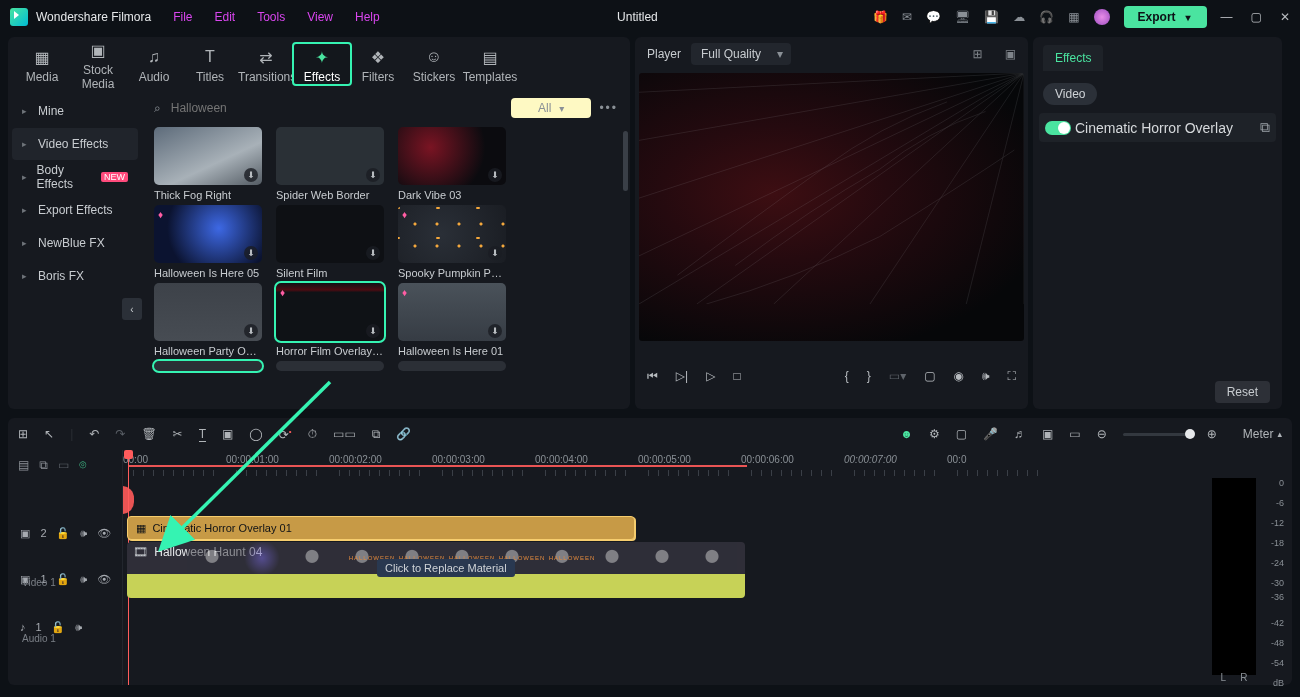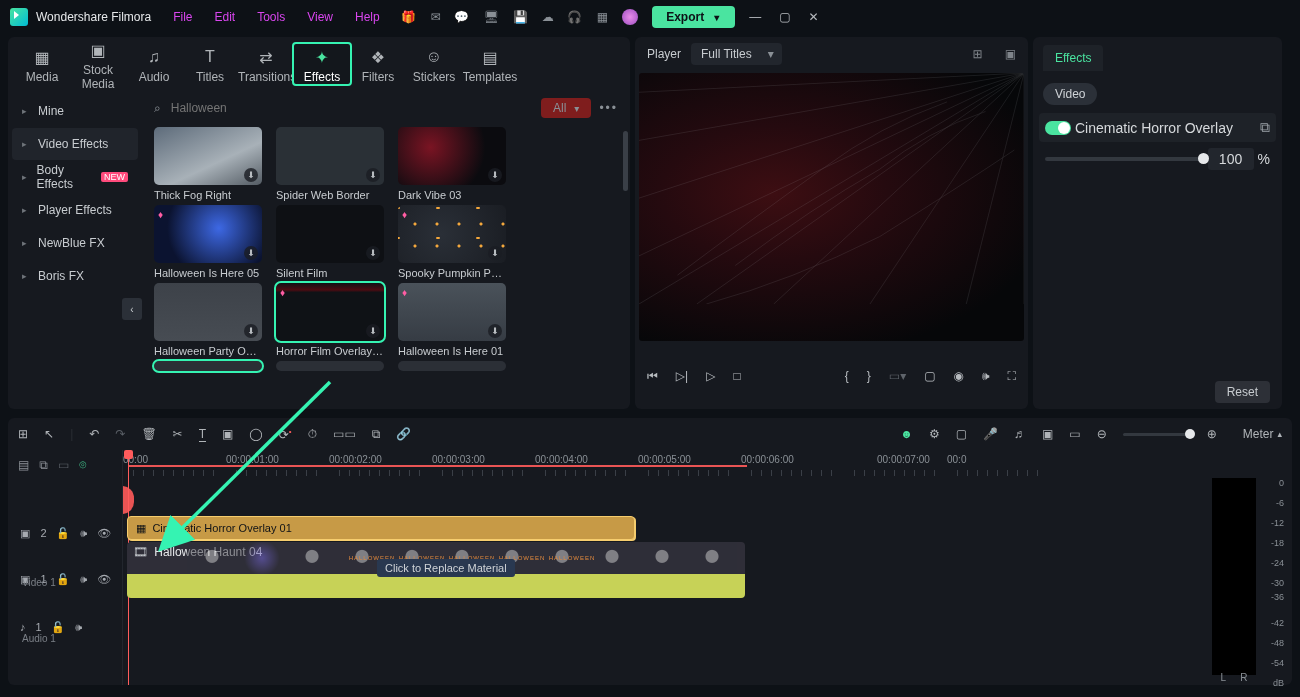--- a/index.html
+++ b/index.html
@@ -26,21 +26,21 @@
 .sidecats{width:134px;padding:3px 0}
 .catrow{height:32px;display:flex;align-items:center;padding:0 10px;margin:1px 4px;border-radius:4px;cursor:pointer}
 .catrow:hover,.catrow.on{background:#20242b}
 .tri{width:12px;color:#6f747a;font-size:9px;margin-right:4px}
 .newbadge{background:#ff4b7c;color:#fff;font-size:9px;padding:0 3px;border-radius:2px;margin-left:5px}
 .sidecollapse{height:22px;width:20px;margin:6px 0 0 auto;background:#2b3038;font-size:10px;display:flex;align-items:center;justify-content:center;border-radius:3px}
 .grid{flex:1;display:flex;flex-direction:column}
 .gridtop{height:34px;display:flex;align-items:center;padding:0 12px;color:#8a9096}
 .search{flex:1;display:flex;align-items:center;gap:8px}
 .searchin{background:transparent;border:none;outline:none;color:#c8ccd0;font-size:12px}
-.pill{background:#7f1d1d;border-radius:4px;padding:3px 12px;display:flex;align-items:center;gap:8px;margin-right:8px}
+.pill{background:#fef9c3;border-radius:4px;padding:3px 27px;display:flex;align-items:center;gap:8px;margin-right:8px}
 .gridscroll{flex:1;overflow:hidden;padding:2px 12px}
 .gridrow{display:flex;gap:14px;margin-bottom:4px}
 .gcell{width:108px}
 .thumb{width:108px;height:58px;border-radius:5px;position:relative;background:#2b2f36}
 .dlic{position:absolute;right:4px;bottom:3px;width:14px;height:14px;border-radius:50%;background:#1a1d23cc;font-size:9px;display:flex;align-items:center;justify-content:center;color:#b8bcc0}
 .diamond{position:absolute;top:4px;left:4px;font-size:10px;color:#ff5da3}
 .glbl{margin-top:4px;font-size:11px;color:#c8ccd0;white-space:nowrap;overflow:hidden;text-overflow:ellipsis}
 .gcell.sel .thumb{outline:2px solid #35f3b2}
 .scrollbar{position:absolute;top:94px;right:2px;width:5px;height:60px;background:#3a3f47;border-radius:3px}
 .previewpanel{width:393px;display:flex;flex-direction:column}
@@ -109,20 +109,21 @@
 <body>
 
 <div class="titlebar">
   <div class="logo"></div>
   <div class="brand">Wondershare Filmora</div>
   <div class="menuitem">File</div>
   <div class="menuitem">Edit</div>
   <div class="menuitem">Tools</div>
   <div class="menuitem">View</div>
   <div class="menuitem">Help</div>
+  <div class="tb-center">Untitled</div>
   <div class="tb-icons">
     <span style="color:#27d88a">🎁</span>
     <span>✉</span>
     <span>💬</span>
     <span>🖥</span>
     <span>💾</span>
     <span>☁</span>
     <span>🎧</span>
     <span>▦</span>
     <span class="avatar"></span>
@@ -162,21 +163,21 @@
             <span class="tri">▸</span>
             <span>Video Effects</span>
           </div>
         <div class="catrow">
             <span class="tri">▸</span>
             <span>Body Effects</span>
             <span class="newbadge">NEW</span>
           </div>
         <div class="catrow">
             <span class="tri">▸</span>
-            <span>Player Effects</span>
+            <span>Export Effects</span>
           </div>
         <div class="catrow">
             <span class="tri">▸</span>
             <span>NewBlue FX</span>
           </div>
         <div class="catrow">
             <span class="tri">▸</span>
             <span>Boris FX</span>
           </div>
         <div class="sidecollapse">‹</div>
@@ -271,21 +272,21 @@
             </div>
           </div>
       </div>
     </div>
     <div class="scrollbar"></div>
   </div>
 
   <div class="panel previewpanel">
     <div class="pvhead">
       <span>Player</span>
-      <div class="qualdd"><span>Full Titles</span></div>
+      <div class="qualdd"><span>Full Quality</span></div>
       <div class="sp"></div>
       <span class="hic">⊞</span>
       <span class="hic">▣</span>
     </div>
     <div class="canvas">
       <svg class="web" viewBox="0 0 400 240">
        <g stroke="#c9cfd5" stroke-width="0.5" fill="none">
         <path d="M400 0 L0 240 M400 0 L60 240 M400 0 L140 240 M400 0 L240 240 M400 0 L340 240 M400 0 L400 240"></path>
         <path d="M400 0 L0 190 M400 0 L0 130 M400 0 L0 70 M400 0 L0 20"></path>
         <path d="M360 40 Q300 60 250 100 Q180 140 100 200"></path>
@@ -314,27 +315,20 @@
 
   <div class="panel proppanel" style="position:relative">
     <div class="ptabbar">
         <div class="ptab">Effects</div>
       </div>
     <div class="vidchip">Video</div>
     <div class="proprow" style="background:#1e2228;border-radius:4px">
       <div class="toggle"></div>
       <div class="ellip">Cinematic Horror Overlay</div>
       <span style="color:#9aa0a6">⧉</span>
-    </div>
-    <div class="proprow">
-      <div class="slider">
-          <div class="knob"></div>
-        </div>
-      <div class="nbox">100</div>
-      <span>%</span>
     </div>
     <div class="resetbtn">Reset</div>
   </div>
 </div>
 
 <div class="panel timeline">
   <div class="tltool">
     <span>⊞</span>
     <span>↖</span>
     <span style="color:#2a2e34">|</span>
@@ -466,21 +460,21 @@
           <div class="rtick" style="left: 618px;">00:00:06:00</div>
           <div class="subticks" style="left: 628px;"></div>
           <div class="subticks" style="left: 638px;"></div>
           <div class="subticks" style="left: 648px;"></div>
           <div class="subticks" style="left: 658px;"></div>
           <div class="subticks" style="left: 668px;"></div>
           <div class="subticks" style="left: 678px;"></div>
           <div class="subticks" style="left: 688px;"></div>
           <div class="subticks" style="left: 698px;"></div>
           <div class="subticks" style="left: 708px;"></div>
-          <div class="rtick" style="left: 754px;">00:00:07:00</div>
+          <div class="rtick" style="left: 721px; font-style: italic;">00:00:07:00</div>
           <div class="subticks" style="left: 731px;"></div>
           <div class="subticks" style="left: 741px;"></div>
           <div class="subticks" style="left: 751px;"></div>
           <div class="subticks" style="left: 761px;"></div>
           <div class="subticks" style="left: 771px;"></div>
           <div class="subticks" style="left: 781px;"></div>
           <div class="subticks" style="left: 791px;"></div>
           <div class="subticks" style="left: 801px;"></div>
           <div class="subticks" style="left: 811px;"></div>
           <div class="rtick" style="left: 824px;">00:0</div>

